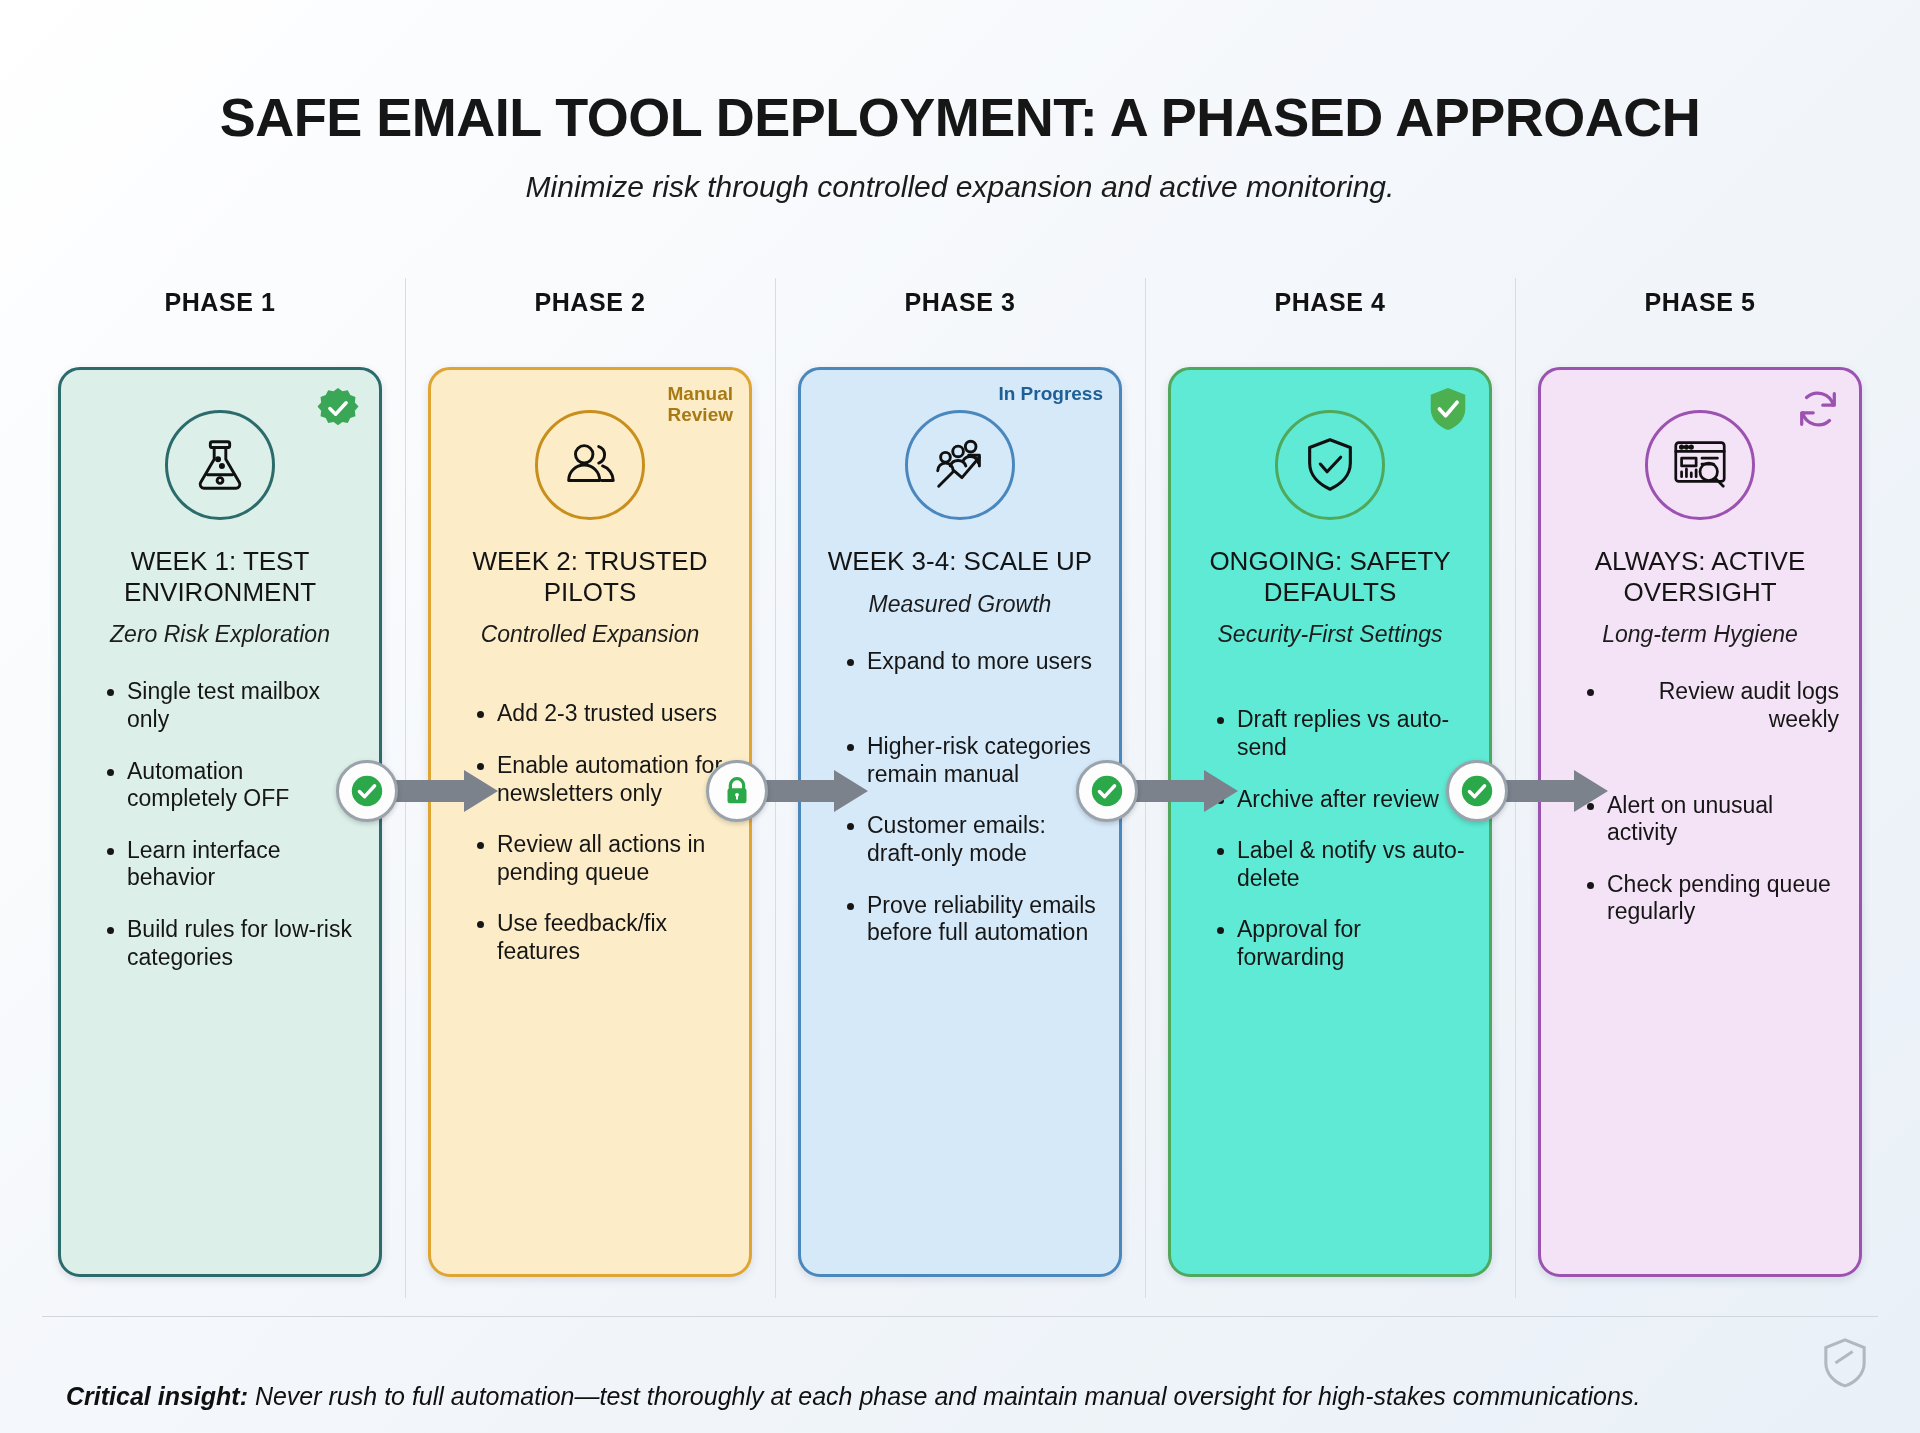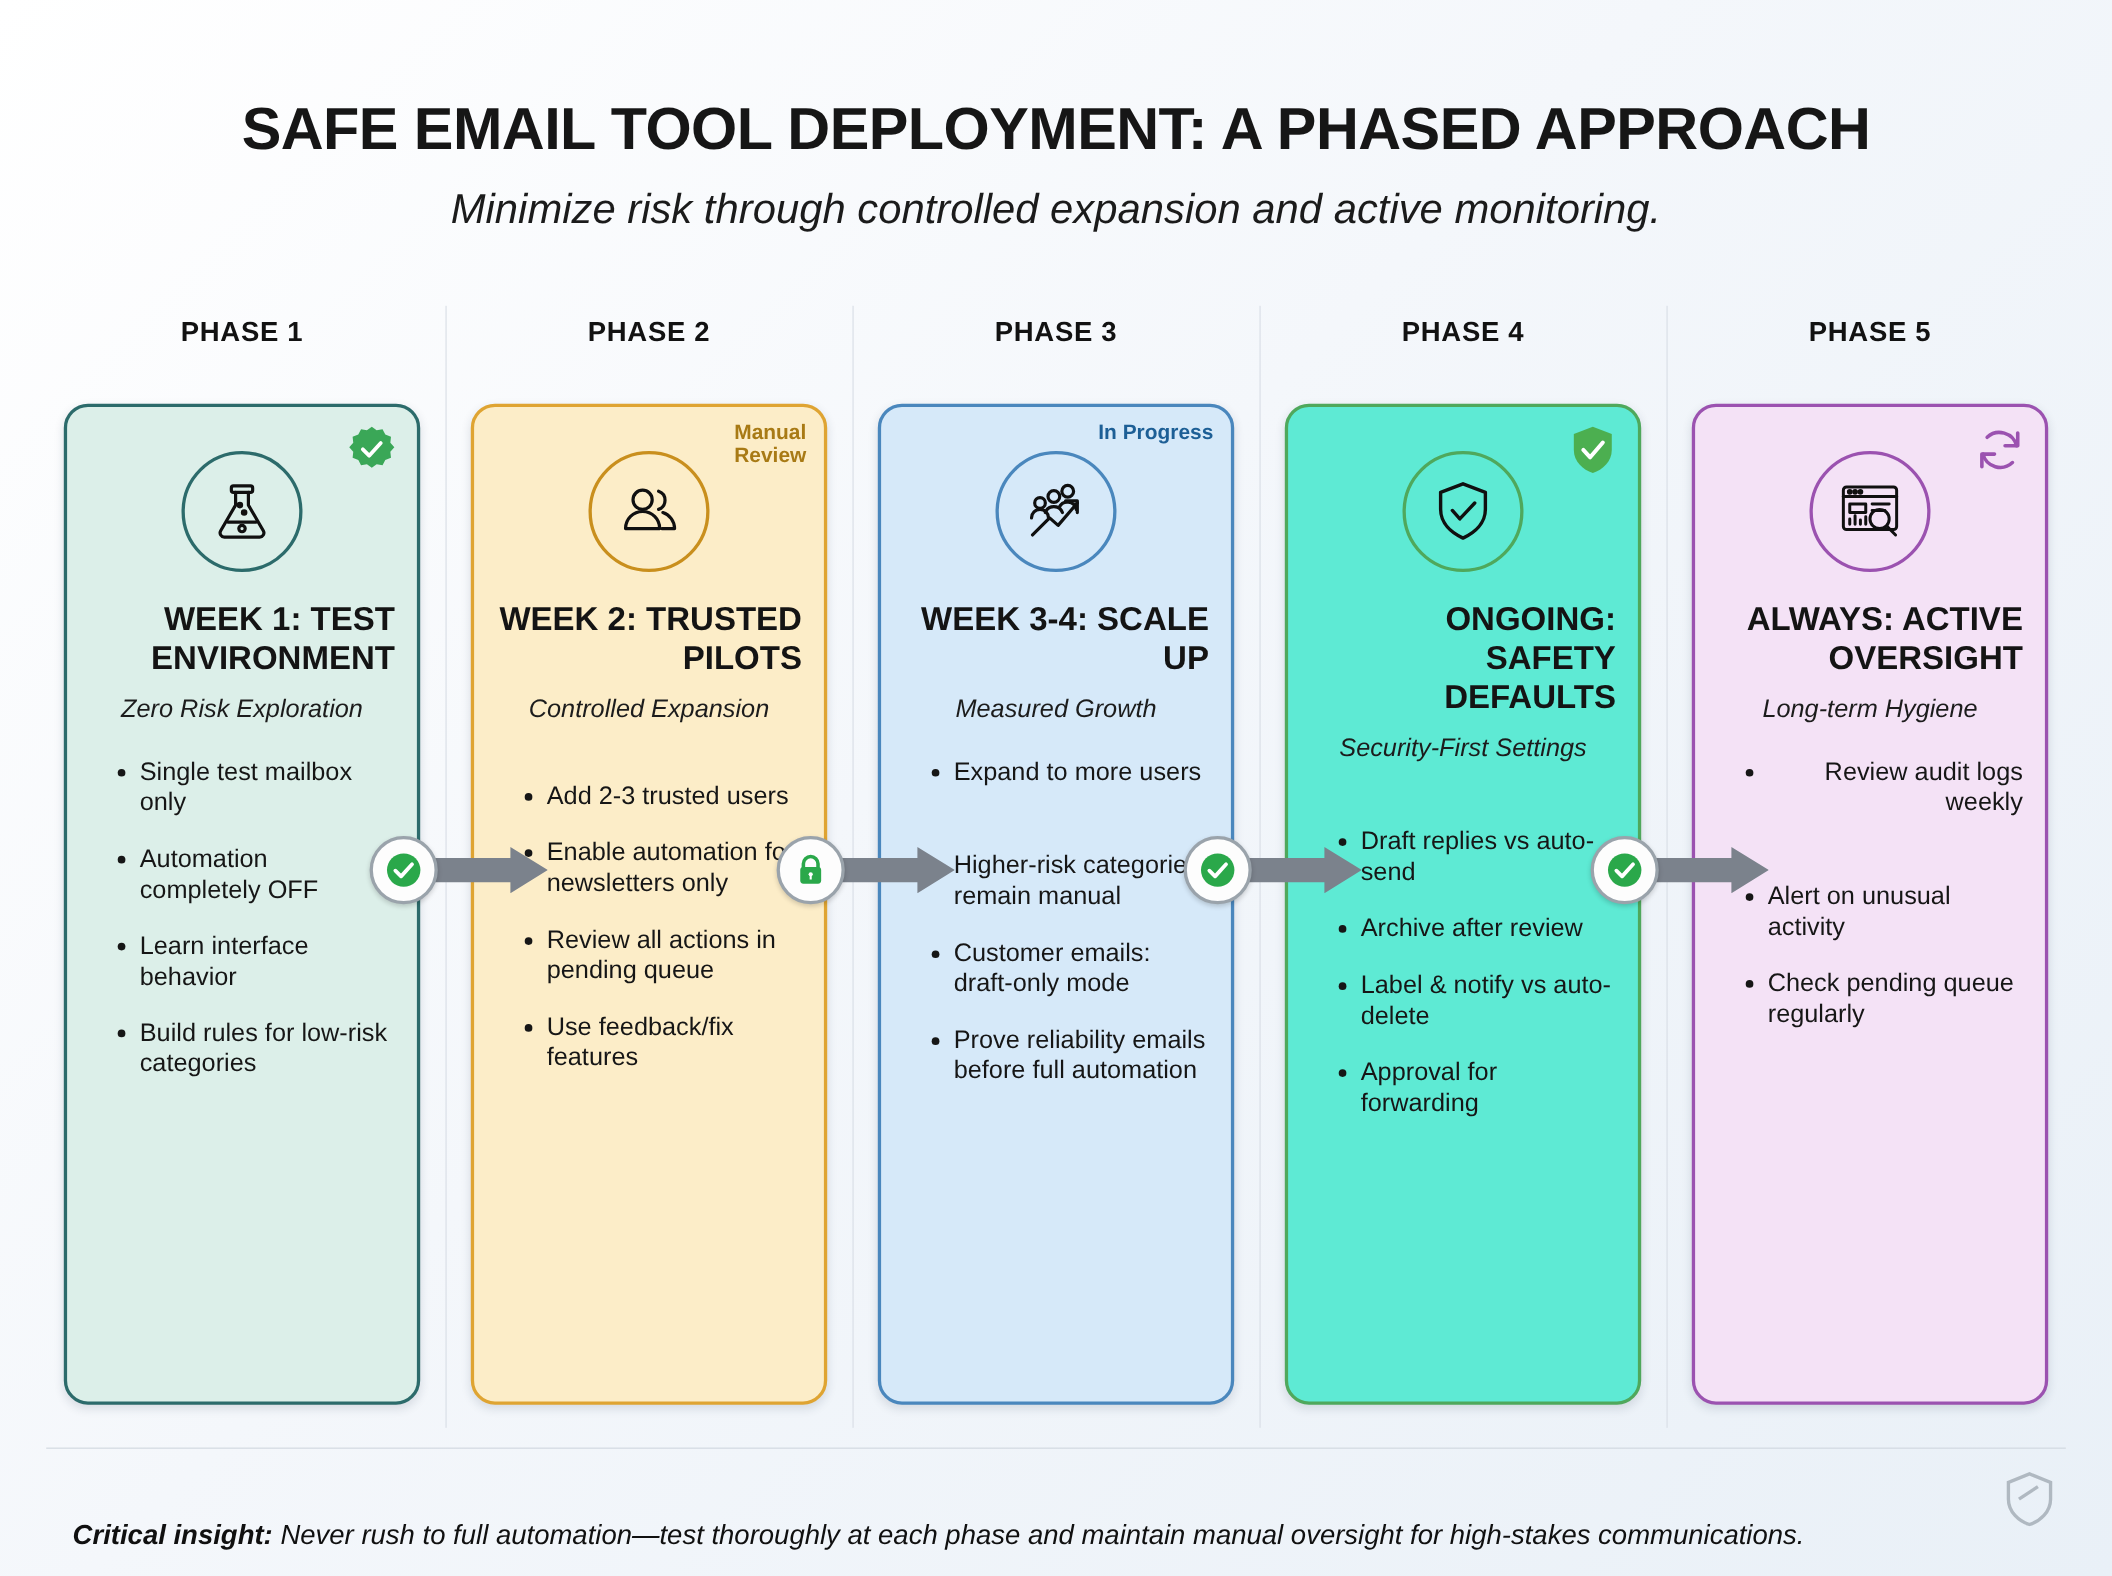--- a/index.html
+++ b/index.html
@@ -15,21 +15,21 @@
   
   .header { text-align: center; padding-top: 86px; }
   .title {
     font-size: 54px;
     font-weight: 700;
     letter-spacing: -0.5px;
     color: #161616;
   }
   .subtitle {
     margin-top: 22px;
-    font-size: 38px;
+    font-size: 30px;
     font-style: italic;
     color: #1b1b1b;
   }
 
   
   .phase-labels {
     position: absolute;
     top: 288px;
     left: 58px;
     right: 58px;
@@ -78,23 +78,23 @@
     width: 110px; height: 110px;
     border-radius: 50%;
     border: 3px solid #888;
     margin: 6px auto 0 auto;
     display: flex; align-items: center; justify-content: center;
   }
   .card-icon-circle svg { width: 62px; height: 62px; }
 
   .card-title {
     margin-top: 26px;
-    text-align: right;
-    font-size: 30px;
-    font-weight: 700;
+    text-align: center;
+    font-size: 26px;
+    font-weight: 400;
     line-height: 1.18;
     color: #141414;
   }
   .card-sub {
     margin-top: 14px;
     text-align: center;
     font-size: 23px;
     font-style: italic;
     color: #1c1c1c;
   }

